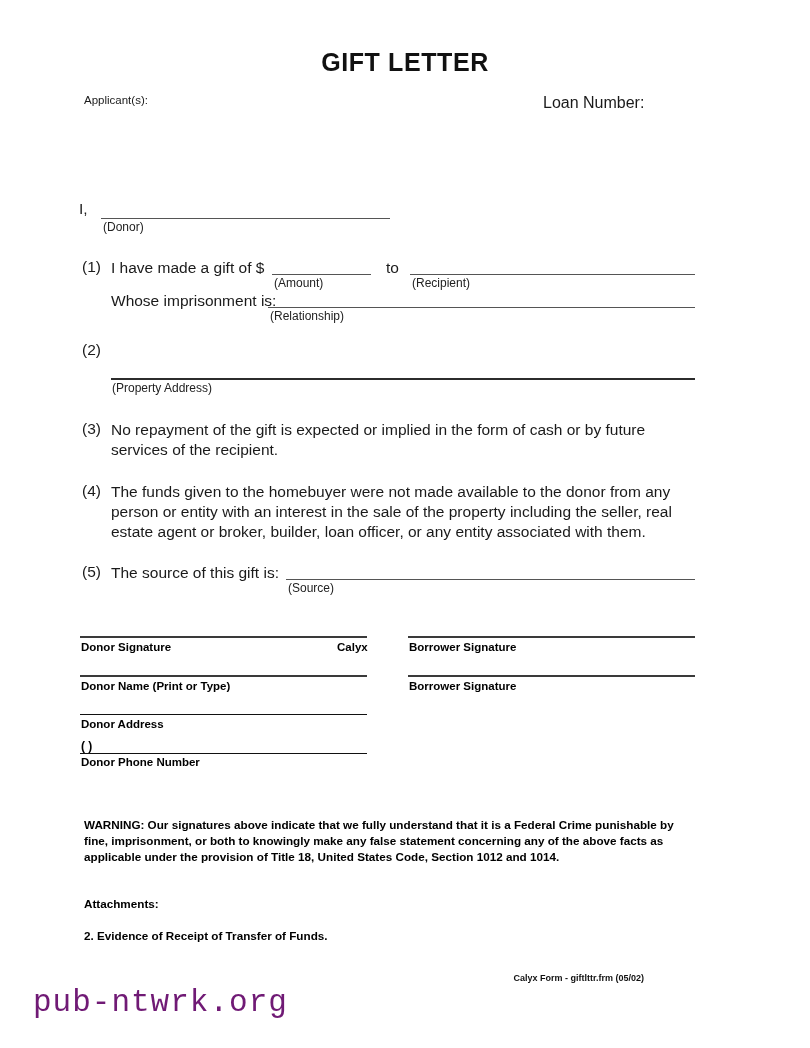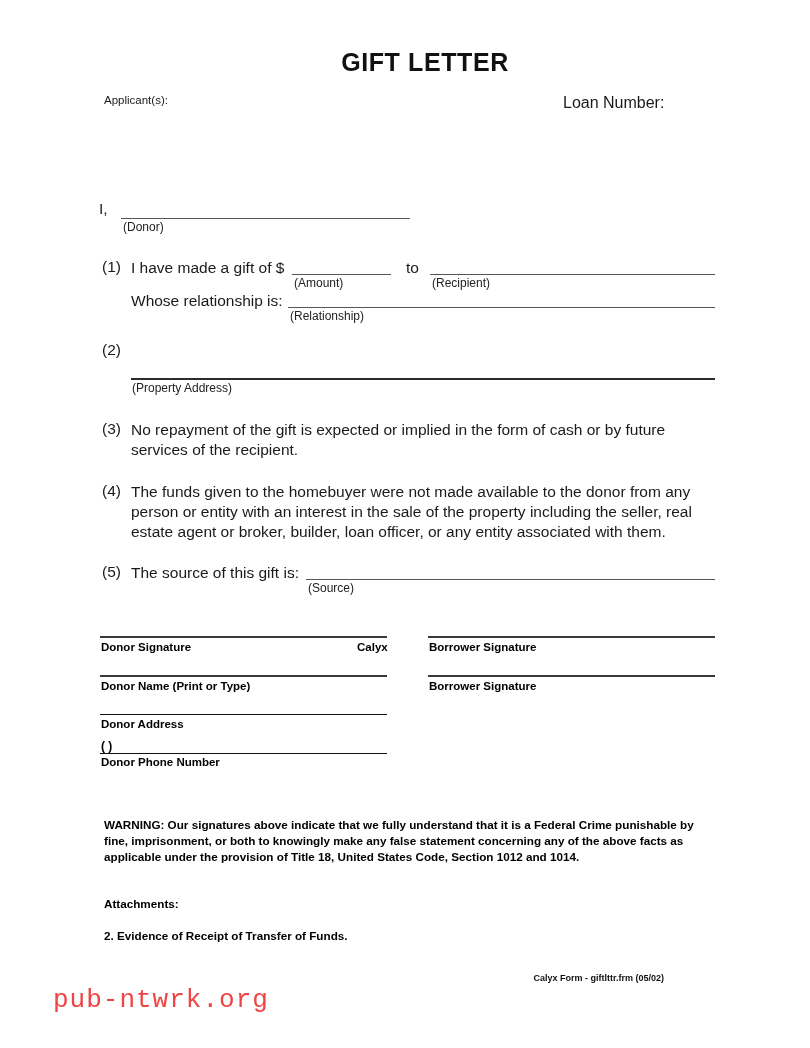--- a/index.html
+++ b/index.html
@@ -15,21 +15,20 @@
     color: #000000;
     overflow: hidden;
   }
 
   .page {
     position: absolute;
     left: 0; top: 0;
     width: 728px;
     height: 1048px;
     background: #ffffff;
-    margin-left: 20px;
   }
 
   
   .doc-title {
     position: absolute;
     left: 0;
     top: 48px;
     width: 810px;
     text-align: center;
     font-size: 25px;
@@ -149,23 +148,23 @@
     font-size: 9px;
     font-weight: bold;
     color: #111111;
     white-space: nowrap;
   }
   .watermark {
     position: absolute;
     left: 33px;
     top: 985px;
     font-family: "Liberation Mono", "DejaVu Sans Mono", monospace;
-    font-size: 26px;
+    font-size: 31px;
     letter-spacing: 1px;
-    color: #ef4444;
+    color: #701a75;
     white-space: nowrap;
   }
 </style>
 </head>
 <body>
 
 <div class="page">
 
   <div class="doc-title">GIFT LETTER</div>
 
@@ -177,21 +176,21 @@
   <div class="cap" style="left:103px; top:220px;">(Donor)</div>
 
   <div class="num" style="left:82px; top:258px;">(1)</div>
   <div class="btext" style="left:111px; top:258px;">I have made a gift of $</div>
   <div class="rule" style="left:272px; top:274px; width:99px;"></div>
   <div class="cap" style="left:274px; top:276px;">(Amount)</div>
   <div class="btext" style="left:386px; top:258px;">to</div>
   <div class="rule" style="left:410px; top:274px; width:285px;"></div>
   <div class="cap" style="left:412px; top:276px;">(Recipient)</div>
 
-  <div class="btext" style="left:111px; top:291px;">Whose relationship is:</div>
+  <div class="btext" style="left:111px; top:291px;">Whose imprisonment is:</div>
   <div class="rule" style="left:268px; top:307px; width:427px;"></div>
   <div class="cap" style="left:270px; top:309px;">(Relationship)</div>
 
   <div class="num" style="left:82px; top:341px;">(2)</div>
   <div class="rule-thick" style="left:111px; top:378px; width:584px;"></div>
   <div class="cap" style="left:112px; top:381px;">(Property Address)</div>
 
   <div class="num" style="left:82px; top:420px;">(3)</div>
   <div class="btext wrap" style="left:111px; top:420px; width:572px;">No repayment of the gift is expected or implied in the form of cash or by future services of the recipient.</div>
 

